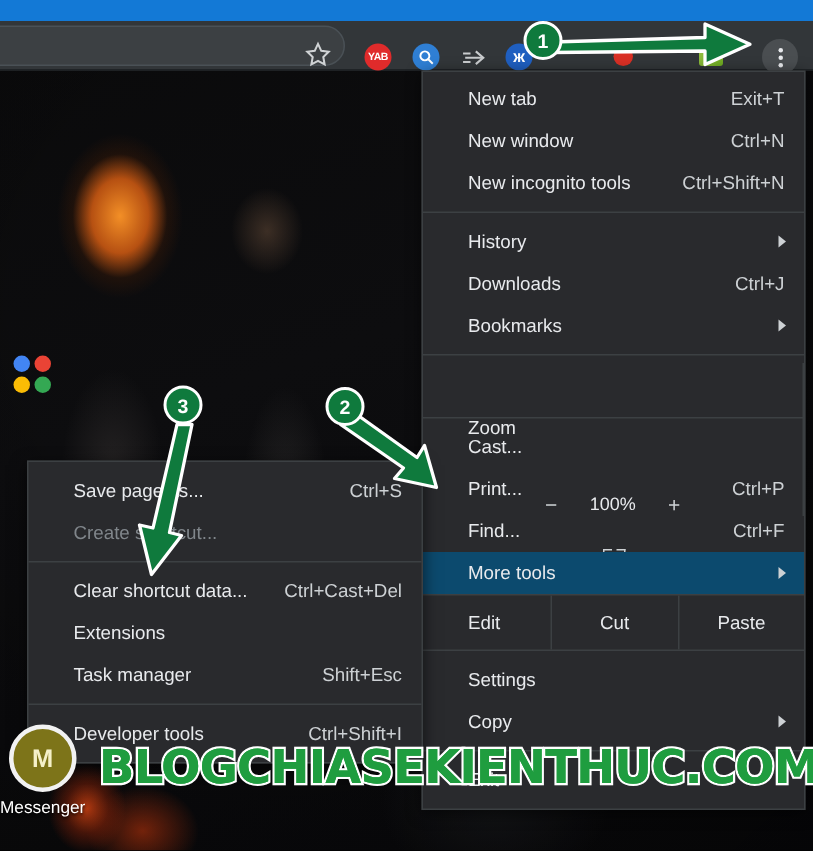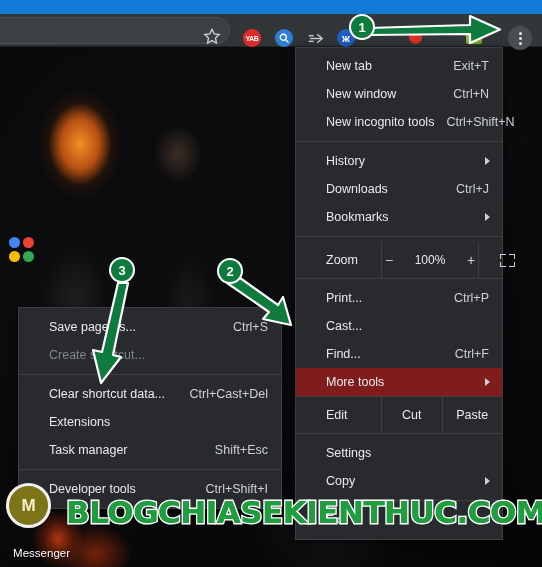--- a/index.html
+++ b/index.html
@@ -100,54 +100,55 @@
 
   
   .menu {
     position: absolute;
     background: #292a2d;
     border: 1px solid #3c4043;
     box-shadow: 0 2px 10px rgba(0,0,0,0.6);
     color: #e8eaed;
     font-size: 12.5px;
   }
-  .main-menu { left: 295px; top: 47px; width: 208px; }
+  .main-menu { left: 281px; top: 47px; width: 256px; }
   .sub-menu  { left: 18px;  top: 307px; width: 264px; }
 
   .mi {
     position: relative;
     height: 28px;
     display: flex; align-items: center;
     padding: 0 13px 0 30px;
     white-space: nowrap;
     color: #e8eaed;
   }
   .mi .shortcut {
     margin-left: auto;
     color: #cdd1d4;
     font-size: 12.5px;
     padding-left: 12px;
   }
   .mi.disabled { color: #80868b; }
-  .mi.highlight { background: #7f1d1d; }
+  .mi.highlight { background: #0c4a6e; }
   .mi .chev {
     position: absolute; right: 12px; top: 50%;
     transform: translateY(-50%);
     width: 0; height: 0;
     border-left: 5px solid #cdd1d4;
     border-top: 4px solid transparent;
     border-bottom: 4px solid transparent;
   }
   .sep { height: 1px; background: #3c4043; margin: 5px 0; }
   .sep.flush { margin: 0; }
 
   
   .zoom-row {
     display: flex; align-items: stretch;
     height: 36px;
+    flex-direction: column;
   }
   .zoom-label {
     flex: 0 0 86px;
     display: flex; align-items: center;
     padding-left: 30px;
     border-right: 1px solid #3c4043;
   }
   .zoom-ctrls {
     flex: 1;
     display: flex; align-items: center; justify-content: center;
@@ -218,22 +219,22 @@
   
   .avatar {
     position: absolute; left: 6px; top: 483px;
     width: 45px; height: 45px; border-radius: 50%;
     background: #7d7419;
     border: 3px solid #f2f2f2;
     display: flex; align-items: center; justify-content: center;
     color: #f5f0c8; font-size: 17px; font-weight: bold;
   }
   .avatar-label {
-    position: absolute; left: 0px; top: 547px;
-    width: 70px; text-align: right;
+    position: absolute; left: 0px; top: 533px;
+    width: 70px; text-align: left;
     color: #ffffff; font-size: 11.5px;
     text-shadow: 0 1px 2px rgba(0,0,0,0.9);
   }
 </style>
 </head>
 <body>
 
 <div id="screen">
 
   <div class="bg-photo"></div>
@@ -334,25 +335,25 @@
             <i></i>
             <i></i>
           </span>
       </div>
     </div>
 
     <div class="sep flush"></div>
     <div style="height:5px"></div>
 
     <div class="mi">
+      <span>Cast...</span>
+    </div>
+    <div class="mi">
       <span>Print...</span>
       <span class="shortcut">Ctrl+P</span>
-    </div>
-    <div class="mi">
-      <span>Cast...</span>
     </div>
     <div class="mi">
       <span>Find...</span>
       <span class="shortcut">Ctrl+F</span>
     </div>
     <div class="mi highlight">
       <span>More tools</span>
       <span class="chev"></span>
     </div>
 

